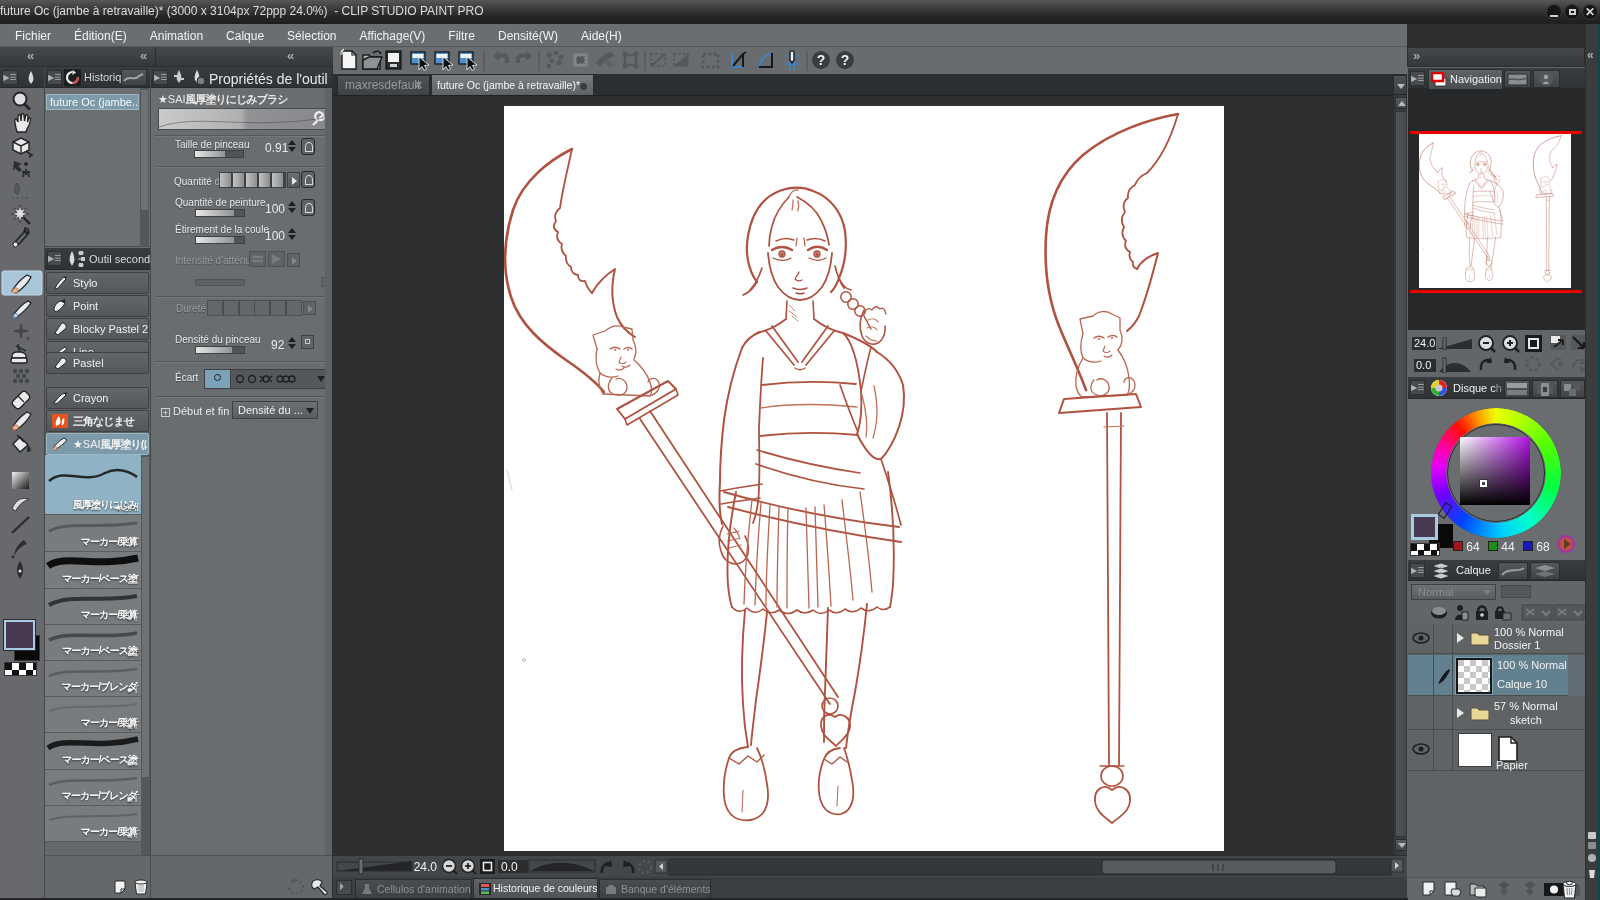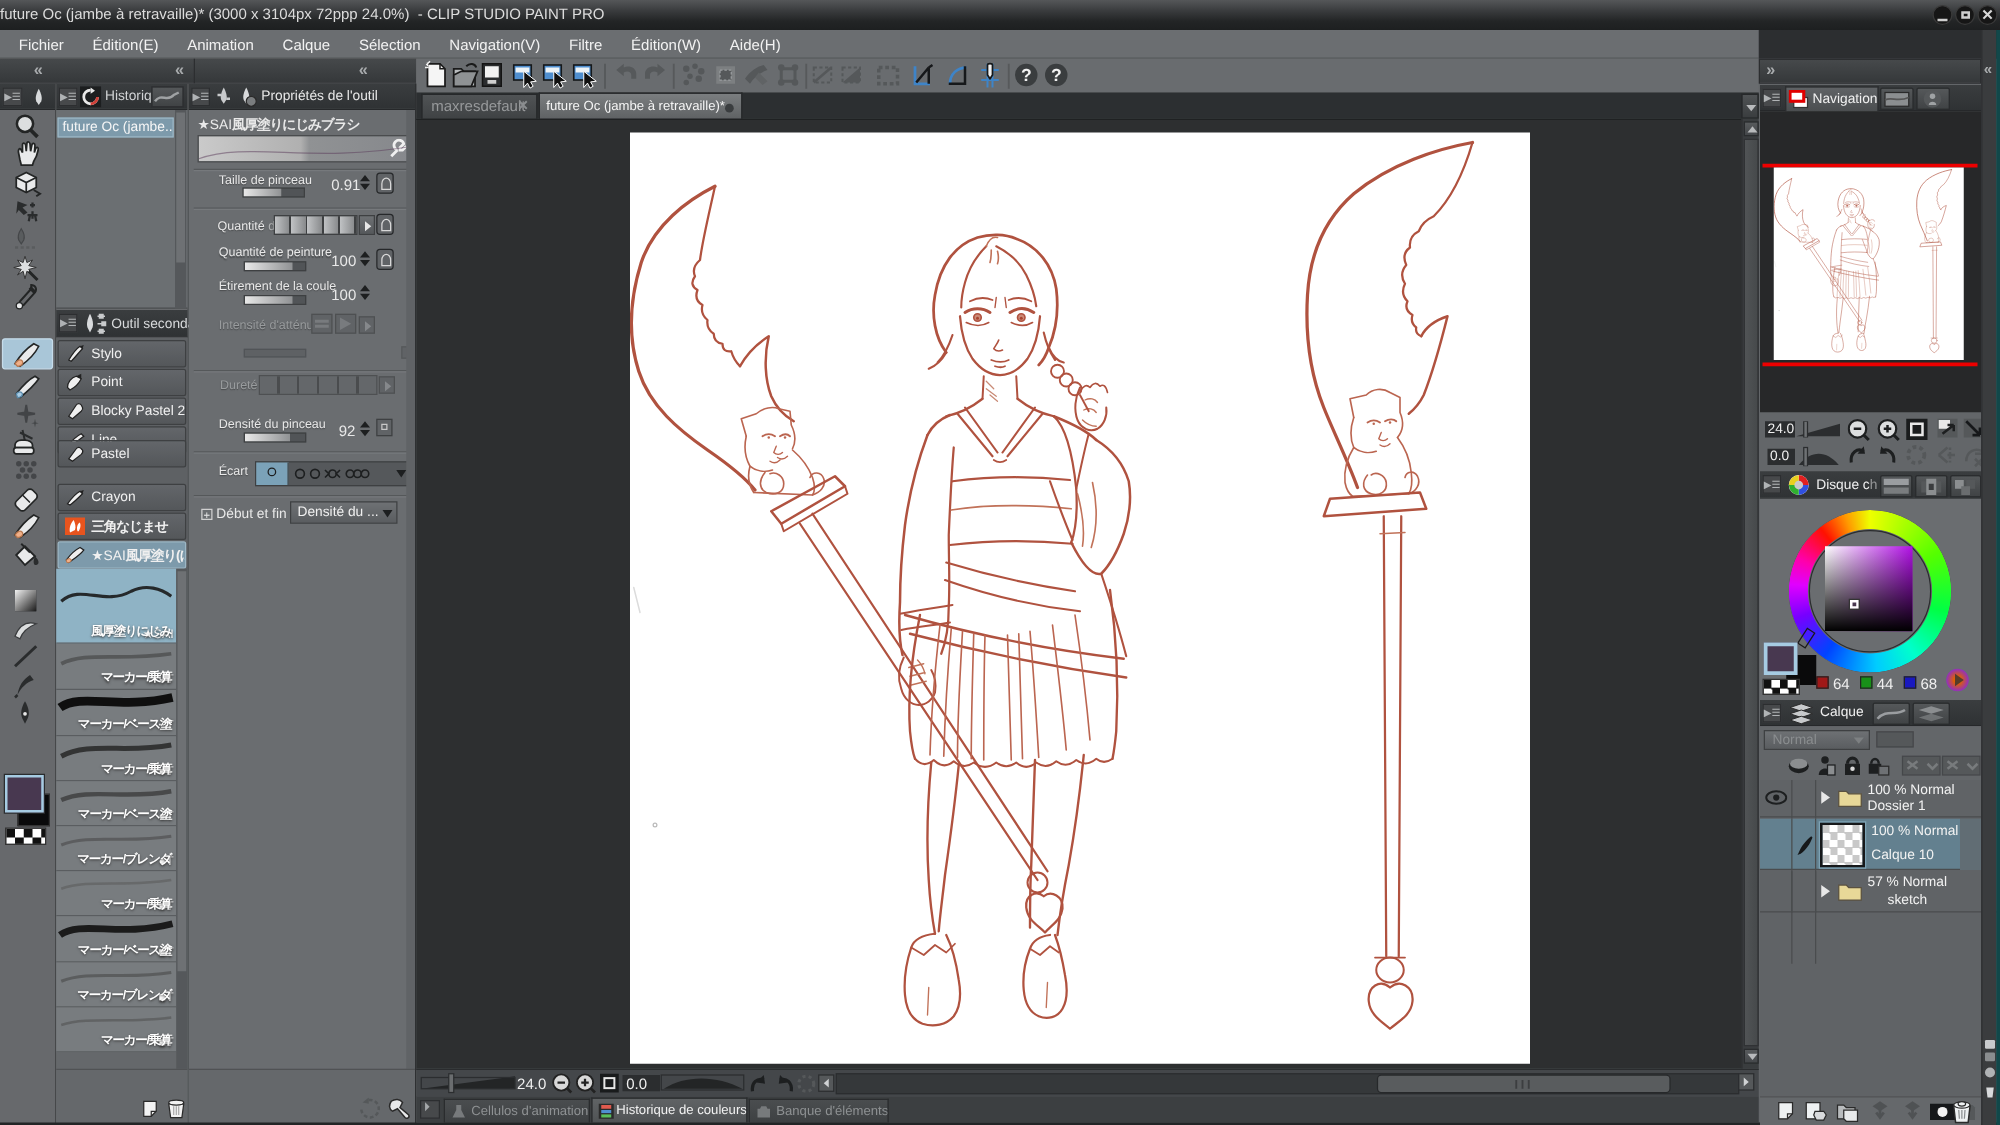--- a/index.html
+++ b/index.html
@@ -22,23 +22,23 @@
       </div>
   <div class="ab" style="left:1582px;top:4px;width:16px;height:16px;border-radius:50%;background:#161616;border:1px solid #3a3a3a;color:#d8d8d8;font-size:12px;font-weight:bold;line-height:15px;text-align:center;">✕</div>
 </div>
 <div class="ab" style="left:0;top:24px;width:1407px;height:23px;background:#6b6e71;border-bottom:1px solid #55585a;">
   <div style="display:flex;gap:0;height:23px;align-items:center;font-size:12px;color:#f2f2f2;">
     <span style="padding:0 11.5px 0 15px;text-align:center;">Fichier</span>
     <span style="padding:0 11.5px;">Édition(E)</span>
     <span style="padding:0 11.5px;">Animation</span>
     <span style="padding:0 11.5px;">Calque</span>
     <span style="padding:0 11.5px;">Sélection</span>
-    <span style="padding:0 11.5px;">Navigation(V)</span>
+    <span style="padding:0 11.5px;">Affichage(V)</span>
     <span style="padding:0 11.5px;">Filtre</span>
-    <span style="padding:0 11.5px;">Édition(W)</span>
+    <span style="padding:0 11.5px;">Densité(W)</span>
     <span style="padding:0 11.5px;">Aide(H)</span>
   </div>
 </div>
 <div class="ab" style="left:1407px;top:24px;width:193px;height:23px;background:#2c2e30;"></div>
 <div class="ab" style="left:0;top:47px;width:333px;height:20px;background:linear-gradient(#46494b,#35383a);border-bottom:1px solid #2c2e30;">
   <div class="ab" style="left:155px;top:0;width:1px;height:20px;background:#2c2e30;"></div>
   <div class="ab" style="left:27px;top:1px;font-size:13px;font-weight:bold;color:#a8abad;">«</div>
   <div class="ab" style="left:140px;top:1px;font-size:13px;font-weight:bold;color:#a8abad;">«</div>
   <div class="ab" style="left:287px;top:1px;font-size:13px;font-weight:bold;color:#a8abad;">«</div>
 </div>
@@ -179,21 +179,21 @@
     <div class="ab" style="left:2px;top:3px;width:15px;height:15px;background:#47494b;border:1px solid #2c2e30;color:#b0b3b5;font-size:8px;text-align:center;line-height:14px;">▶☰</div>
     <svg class="ab" style="left:20px;top:2px" width="16" height="17">
           <path d="M8 1 C10 5 11 8 10 11 L8 14 L6 11 C5 8 6 5 8 1 Z" fill="#c8cacc"></path>
           <rect x="3" y="6" width="3" height="2" fill="#c8cacc"></rect>
           <rect x="10" y="9" width="3" height="2" fill="#c8cacc"></rect>
         </svg>
     <svg class="ab" style="left:38px;top:2px" width="17" height="17">
           <path d="M8 1 C10 5 11 8 10 11 L8 14 L6 11 C5 8 6 5 8 1 Z" fill="#d8dadc"></path>
           <circle cx="12" cy="12" r="4" fill="#7a7d7f" stroke="#2a2a2a"></circle>
         </svg>
-    <span class="ab" style="left:58px;top:4px;font-size:11px;color:#e8e8e8;">Propriétés de l'outil</span>
+    <span class="ab" style="left:58px;top:4px;font-size:14px;color:#e8e8e8;">Propriétés de l'outil</span>
   </div>
 
   <div class="ab" style="left:44px;top:0;width:1px;height:833px;background:#46484a;"></div>
   <div class="ab" style="left:150px;top:0;width:1px;height:833px;background:#46484a;"></div>
   <div class="ab" style="left:332px;top:0;width:1px;height:833px;background:#2e3032;"></div>
   <svg class="ab" style="left:0;top:21px" width="44" height="600" viewBox="0 0 44 600">
     <g>
 
       <g transform="translate(11,3)">
             <circle cx="9" cy="8" r="6.5" fill="#dcdedf" stroke="#232525" stroke-width="2"></circle>
@@ -927,20 +927,34 @@
       <div class="ab" style="left:25px;top:0;width:1px;height:33px;background:#4a4c4e;"></div>
       <div class="ab" style="left:44px;top:0;width:1px;height:33px;background:#4a4c4e;"></div>
       <div class="ab" style="left:49px;top:11px;width:0;height:0;border-top:5px solid transparent;border-bottom:5px solid transparent;border-left:7px solid #e8e8e8;"></div>
       <svg class="ab" style="left:62px;top:8px" width="20" height="17">
             <path d="M1 3 L7 3 L9 5 L19 5 L19 15 L1 15 Z" fill="#e8d898" stroke="#5a5140"></path>
           </svg>
       <div class="ab" style="left:86px;top:3px;">57 % Normal</div>
       <div class="ab" style="left:76px;top:17px;margin-left:26px;">sketch</div>
     </div>
 
+    <div class="ab" style="left:0;top:107px;width:177px;height:40px;border-bottom:1px solid #4a4c4e;">
+      <div class="ab" style="left:25px;top:0;width:1px;height:40px;background:#4a4c4e;"></div>
+      <div class="ab" style="left:44px;top:0;width:1px;height:40px;background:#4a4c4e;"></div>
+      <svg class="ab" style="left:4px;top:12px" width="18" height="13">
+            <ellipse cx="9" cy="6" rx="8" ry="5" fill="none" stroke="#1d1f20" stroke-width="1.6"></ellipse>
+            <circle cx="9" cy="6" r="2.5" fill="#1d1f20"></circle>
+          </svg>
+      <div class="ab" style="left:50px;top:2px;width:34px;height:34px;background:#fff;border:1px solid #3a3c3e;"></div>
+      <svg class="ab" style="left:88px;top:4px" width="24" height="28">
+            <path d="M3 2 L15 2 L21 8 L21 26 L3 26 Z" fill="#fff" stroke="#1d1f20" stroke-width="1.6"></path>
+            <path d="M15 2 L15 8 L21 8" fill="none" stroke="#1d1f20" stroke-width="1.4"></path>
+          </svg>
+      <div class="ab" style="left:88px;top:28px;">Papier</div>
+    </div>
   </div>
 
   <div class="ab" style="left:0;top:809px;width:177px;height:23px;background:#65686b;border-top:1px solid #505254;">
     <svg class="ab" style="left:14px;top:2px" width="160" height="19">
       <g>
             <path d="M1 2 L12 2 L12 11 L8 15 L1 15 Z" fill="#eef1f2" stroke="#2a2a2a"></path>
             <path d="M12 11 L8 11 L8 15" fill="none" stroke="#2a2a2a"></path>
           </g>
       <g transform="translate(22,0)">
             <path d="M1 2 L12 2 L12 15 L1 15 Z" fill="#eef1f2" stroke="#2a2a2a"></path>

